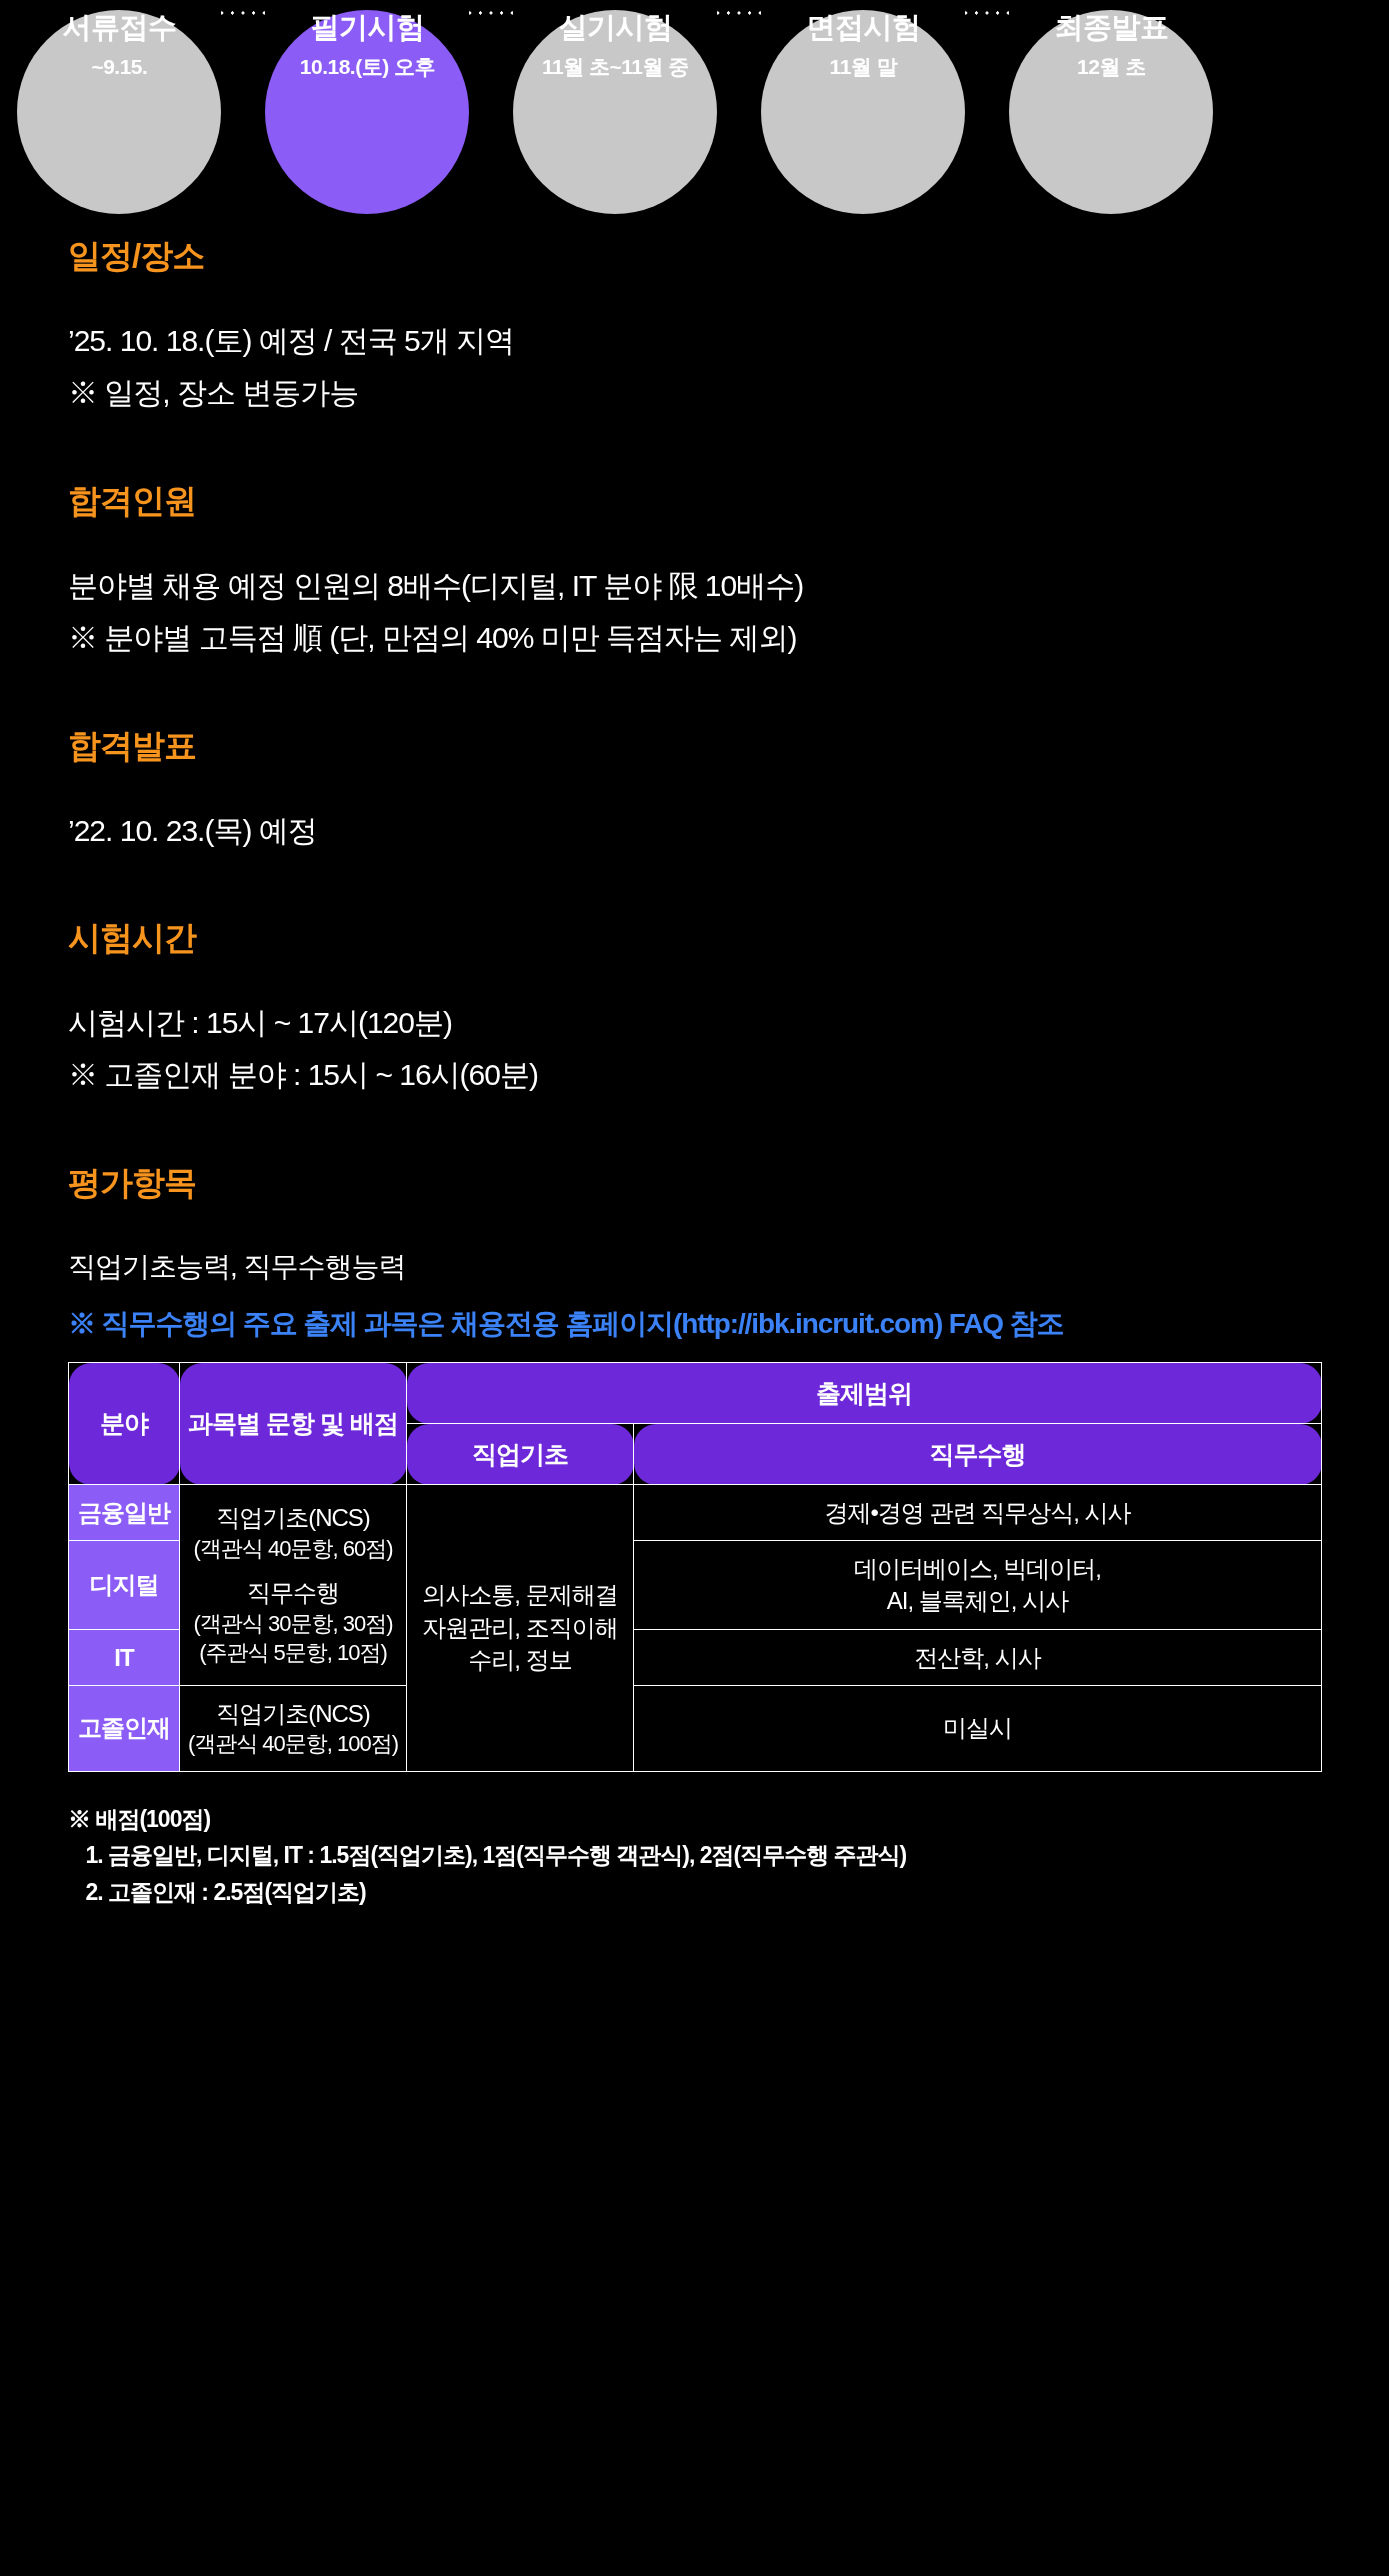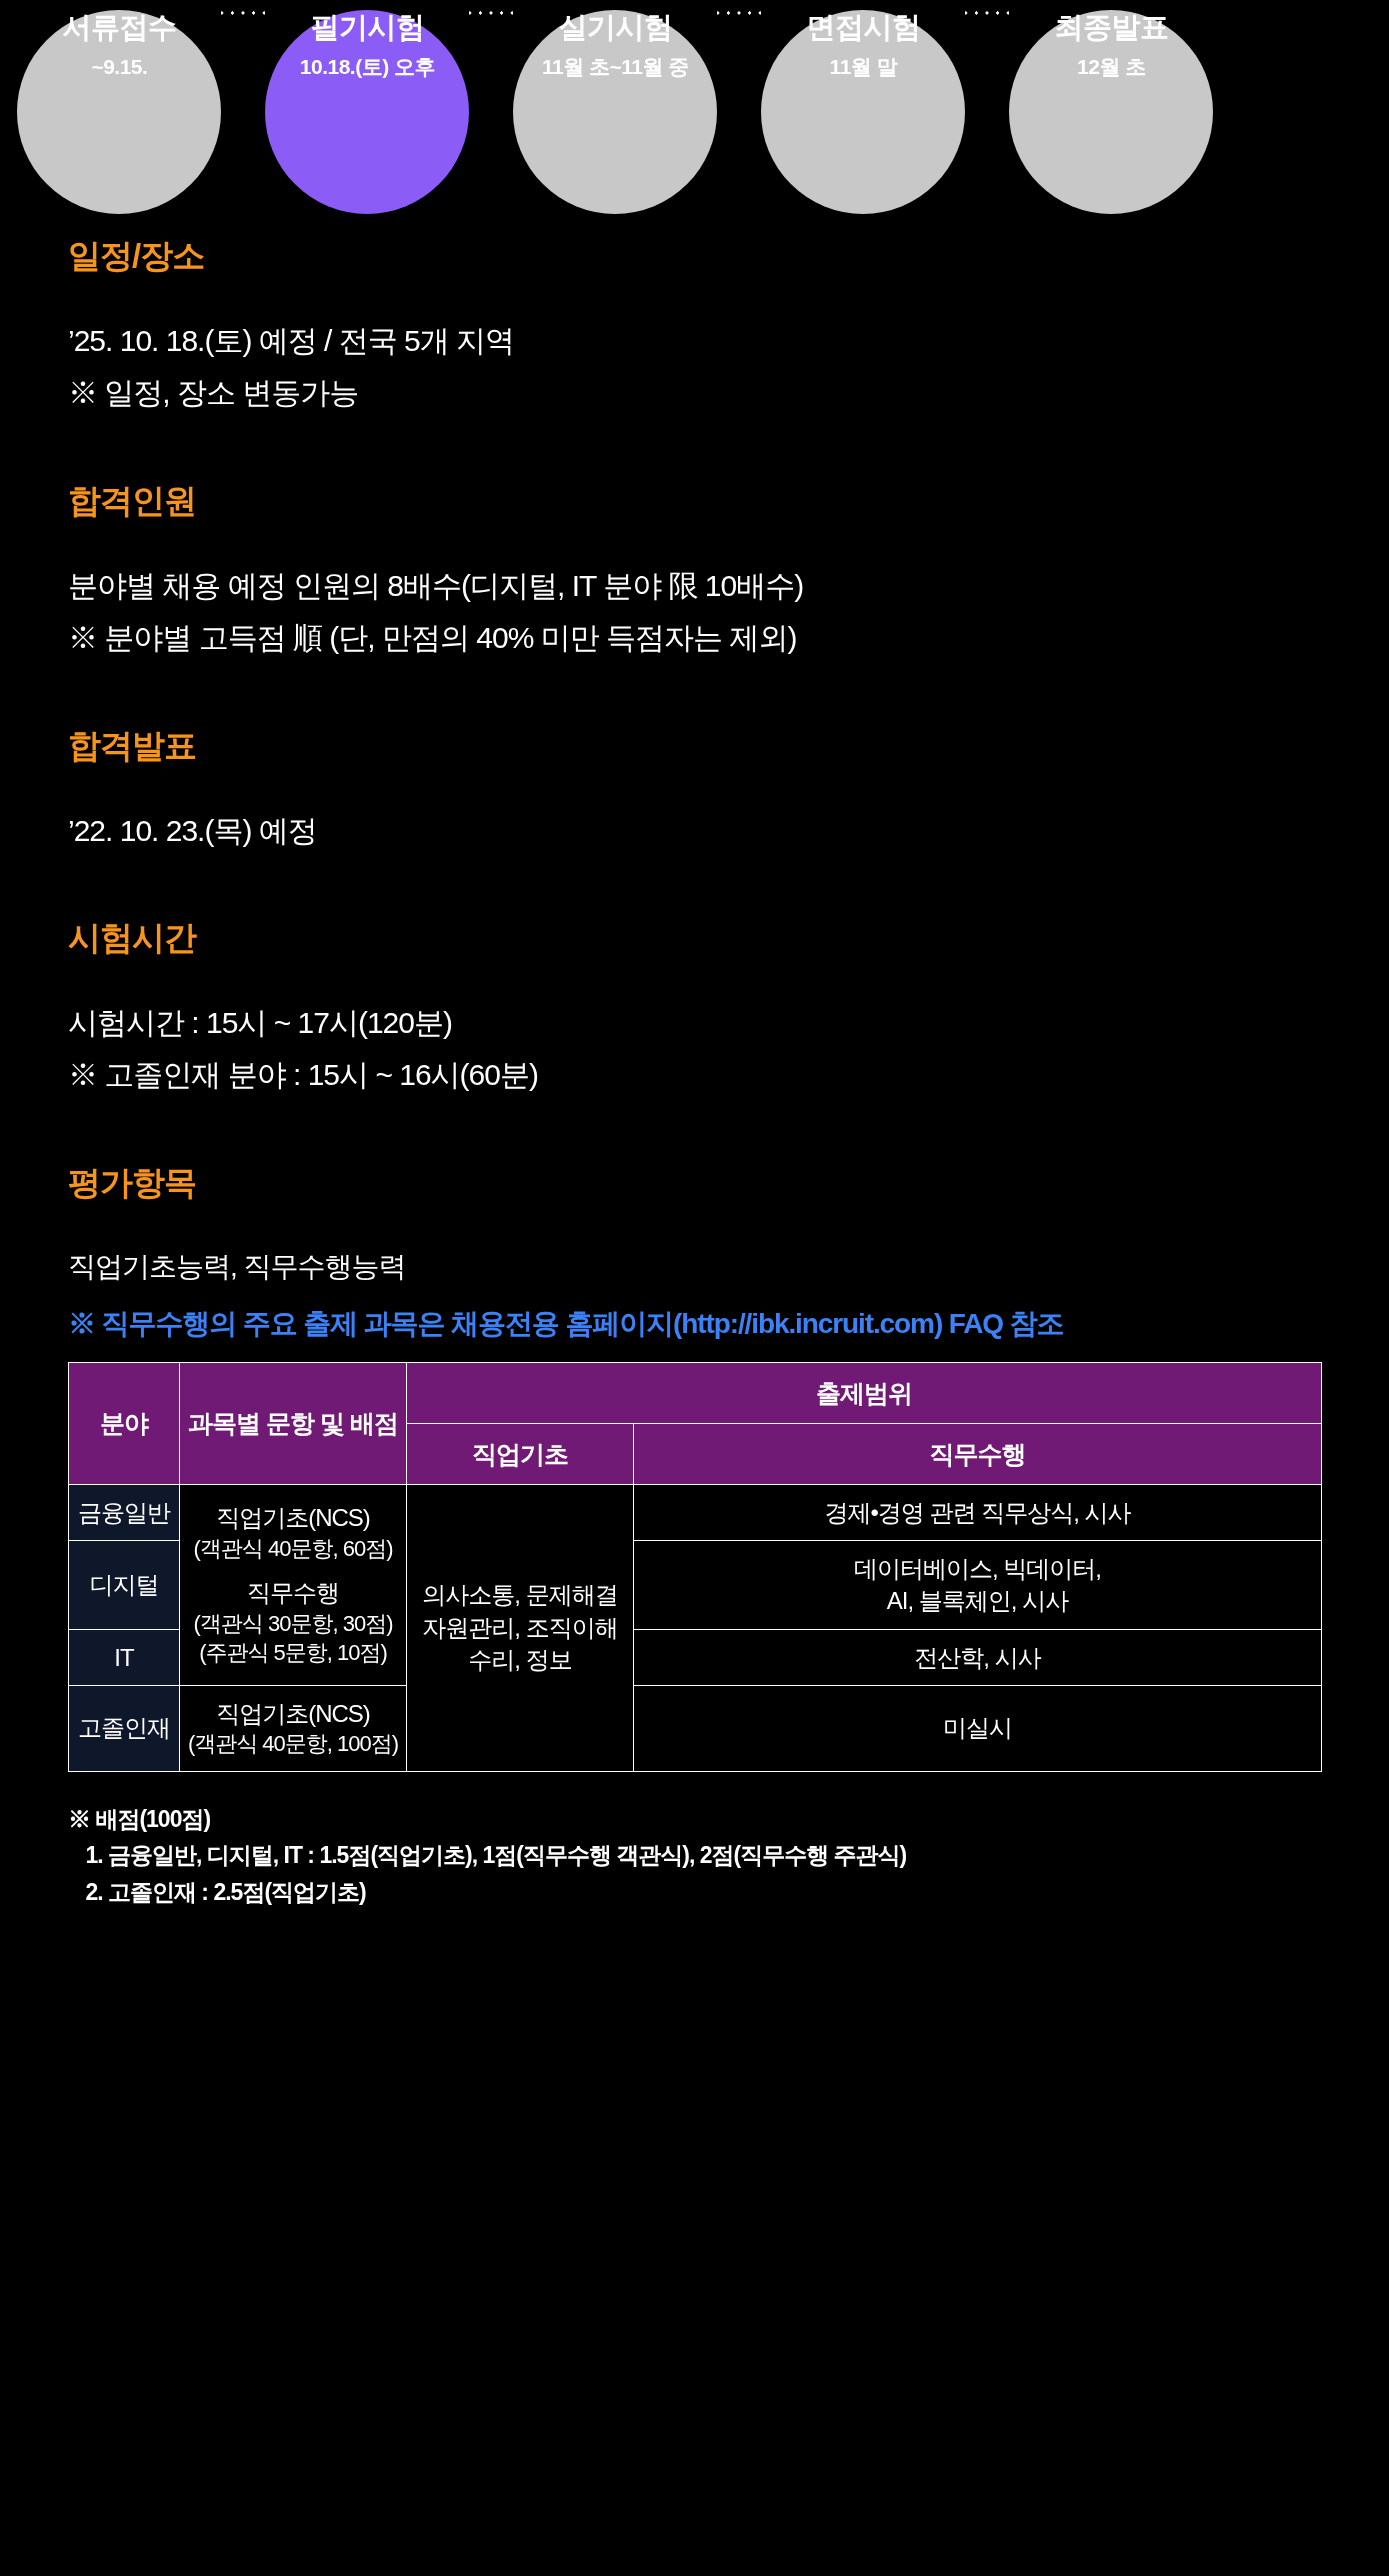--- a/index.html
+++ b/index.html
@@ -118,30 +118,31 @@
     border: 1px solid #ffffff;
     text-align: center;
     vertical-align: middle;
     font-size: 24px;
     letter-spacing: -1px;
     line-height: 1.32;
     padding: 11.6px 5.8px;
     color: #ffffff;
   }
   table.exam-table th {
-    background: #701a75;
+    background: #6d28d9;
     color: #ffffff;
     font-weight: bold;
     font-size: 25px;
     padding: 13.5px 5.8px;
+    border-radius: 22px;
   }
   td.field-cell {
-    background: #0f172a;
+    background: #8b5cf6;
     color: #f7941e;
-    font-weight: normal;
+    font-weight: bold;
     font-size: 25px;
   }
   .sub-line {
     font-size: 22px;
     display: block;
     line-height: 1.35;
   }
 
   
   .footnotes {

